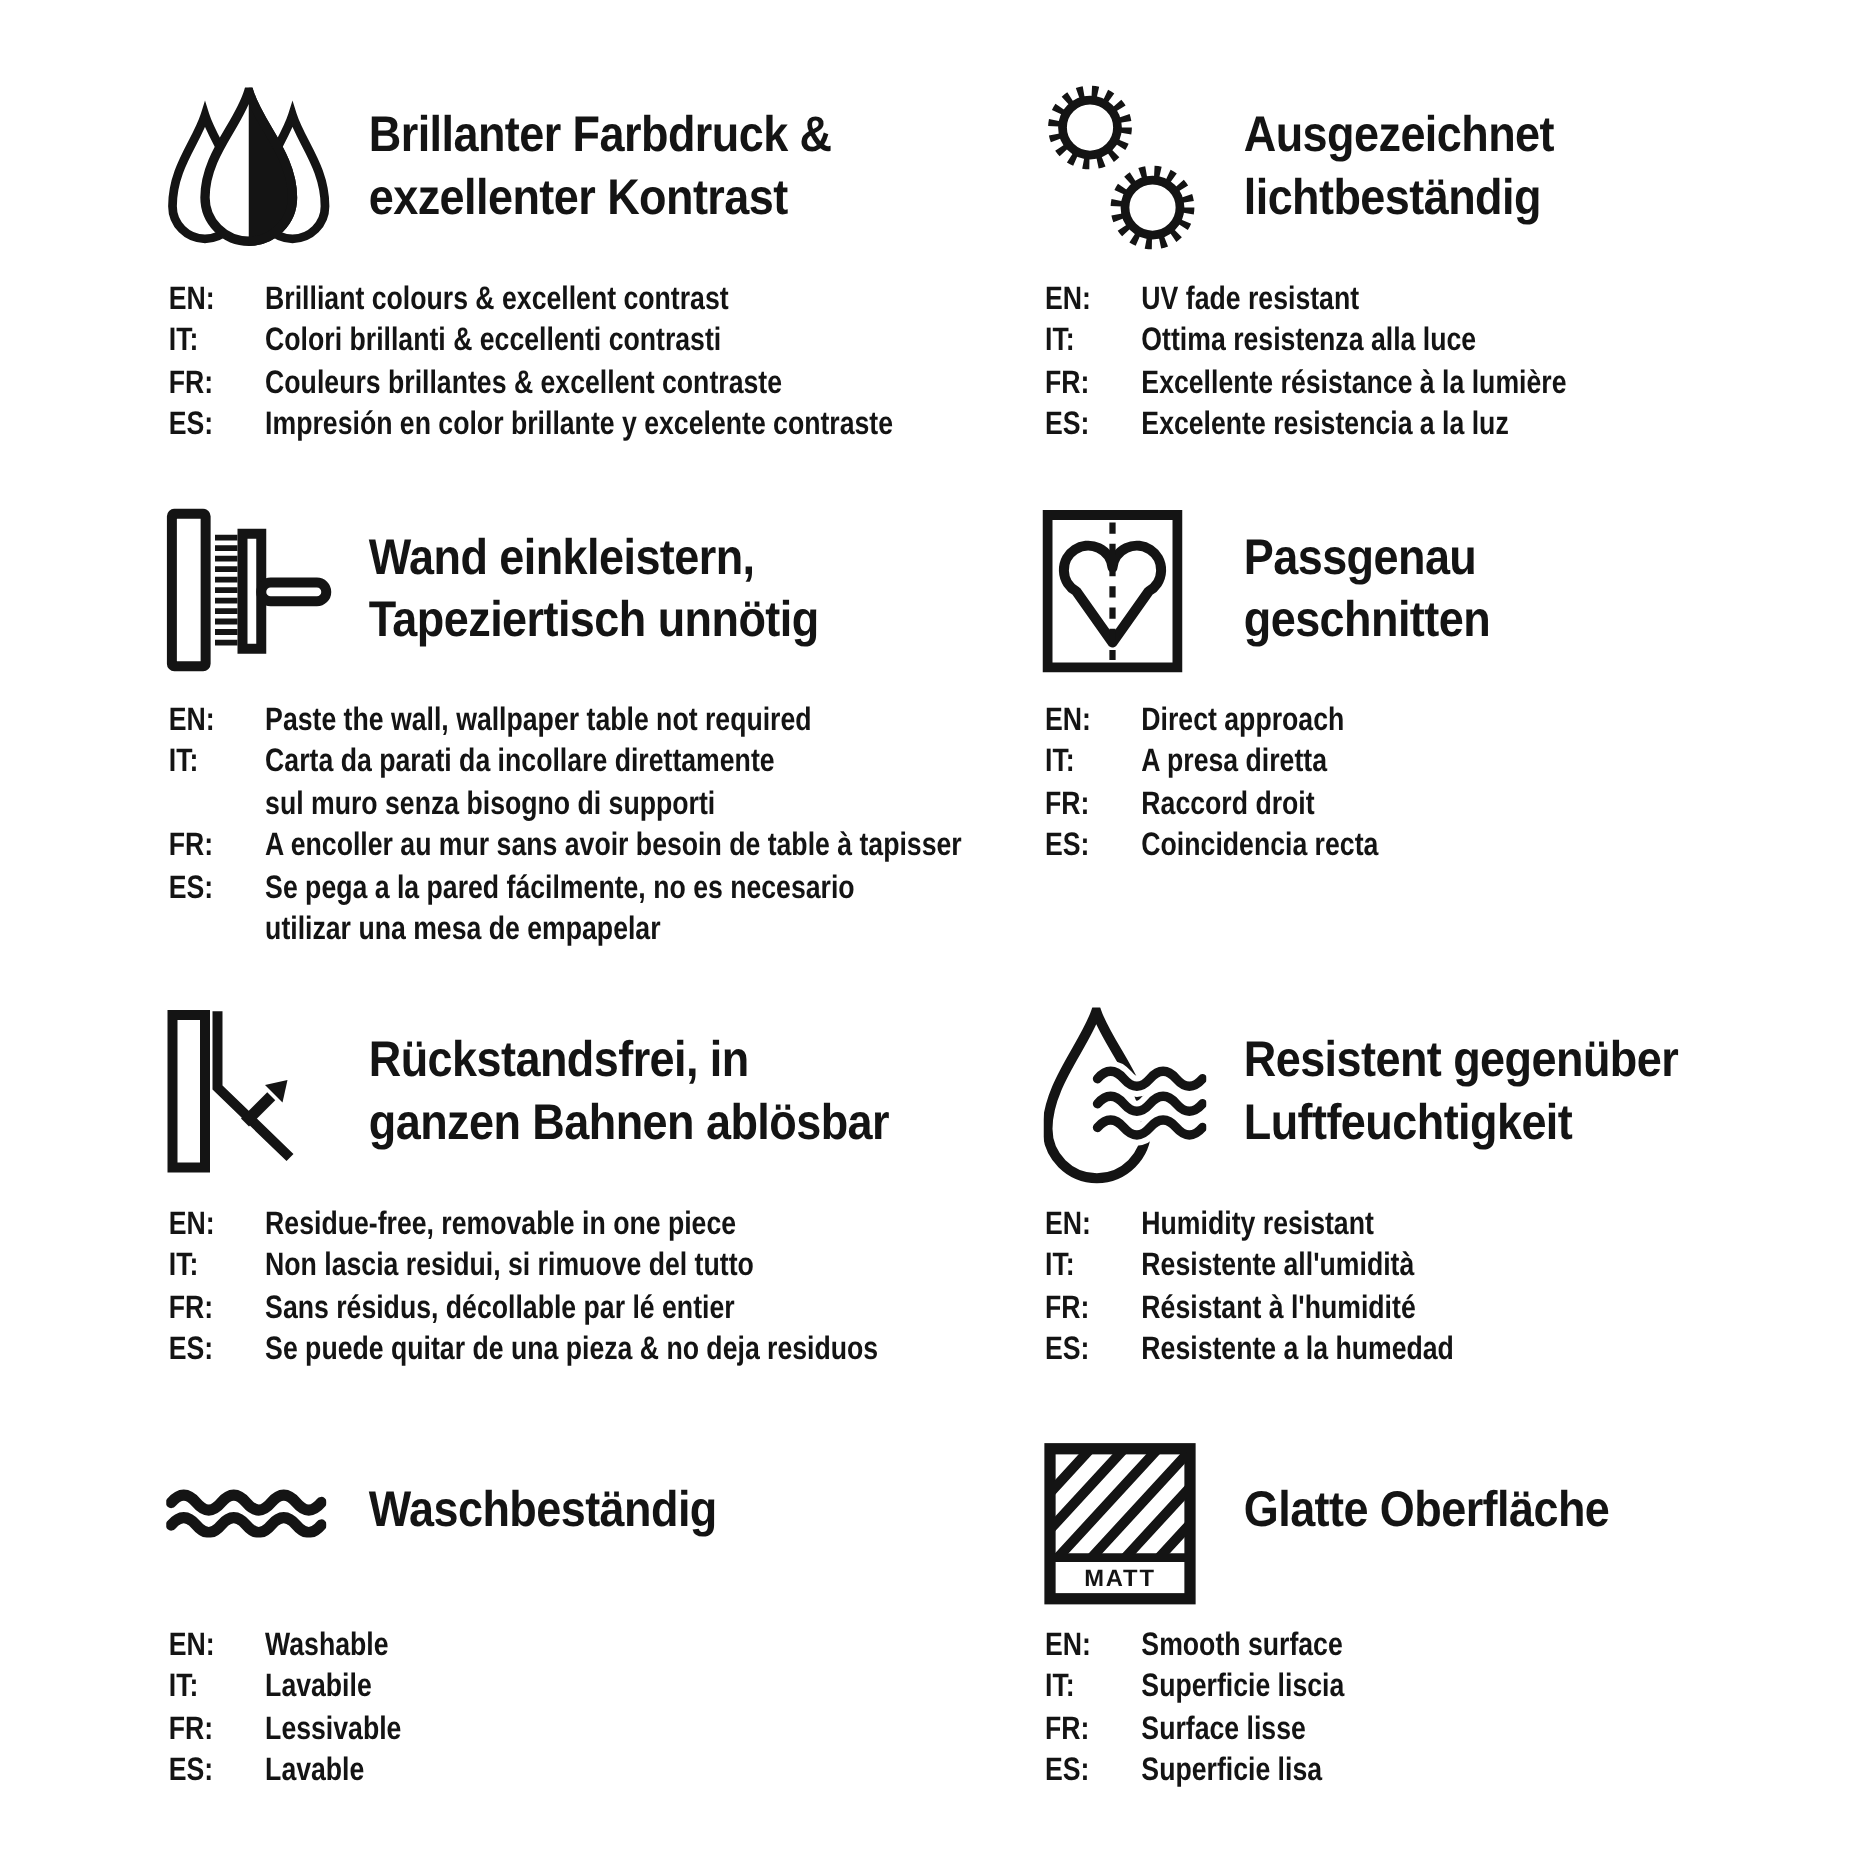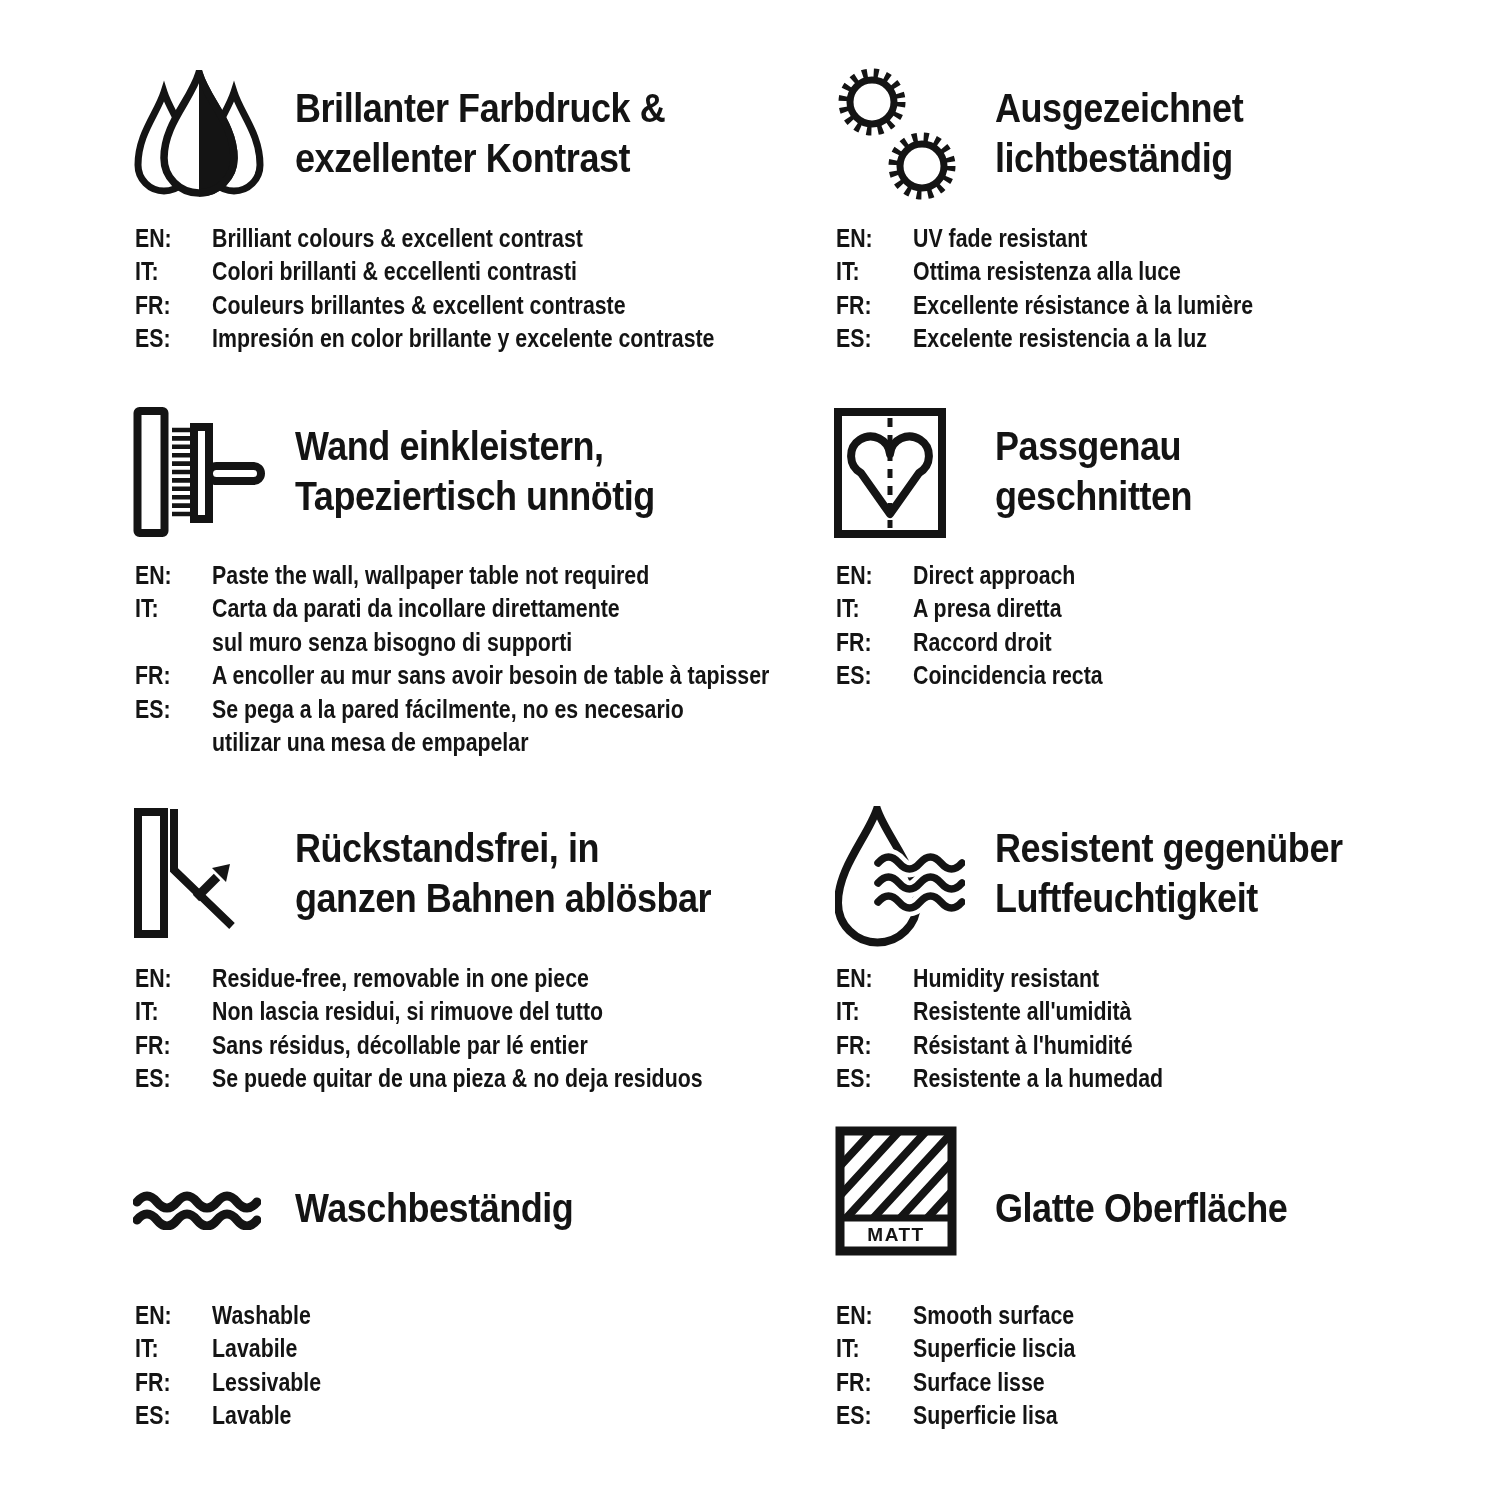--- a/index.html
+++ b/index.html
@@ -175,21 +175,21 @@
         <div class="val">Washable</div>
         <div class="lang">IT:</div>
         <div class="val">Lavabile</div>
         <div class="lang">FR:</div>
         <div class="val">Lessivable</div>
         <div class="lang">ES:</div>
         <div class="val">Lavable</div>
       </div>
     </div>
     <div class="feature">
-      <div class="icon" style="left: 835px; top: 1126px; width: 122px; height: 154px; text-align: center;">
+      <div class="icon" style="left: 835px; top: 1154px; width: 122px; height: 154px; text-align: center;">
 <svg viewBox="0 0 122 130" width="122" height="130" fill="none" xmlns="http://www.w3.org/2000/svg">
   <defs>
             <clipPath id="mattclip">
               <rect x="8" y="8" width="106" height="84"></rect>
             </clipPath>
           </defs>
   <rect x="5" y="5" width="112" height="120" stroke="currentColor" stroke-width="9" fill="#fff"></rect>
   <g clip-path="url(#mattclip)" stroke="currentColor" stroke-width="8">
     <path d="M-50,100 L42,0 M-23,100 L69,0 M4,100 L96,0 M31,100 L123,0 M58,100 L150,0 M85,100 L177,0"></path>
   </g>

